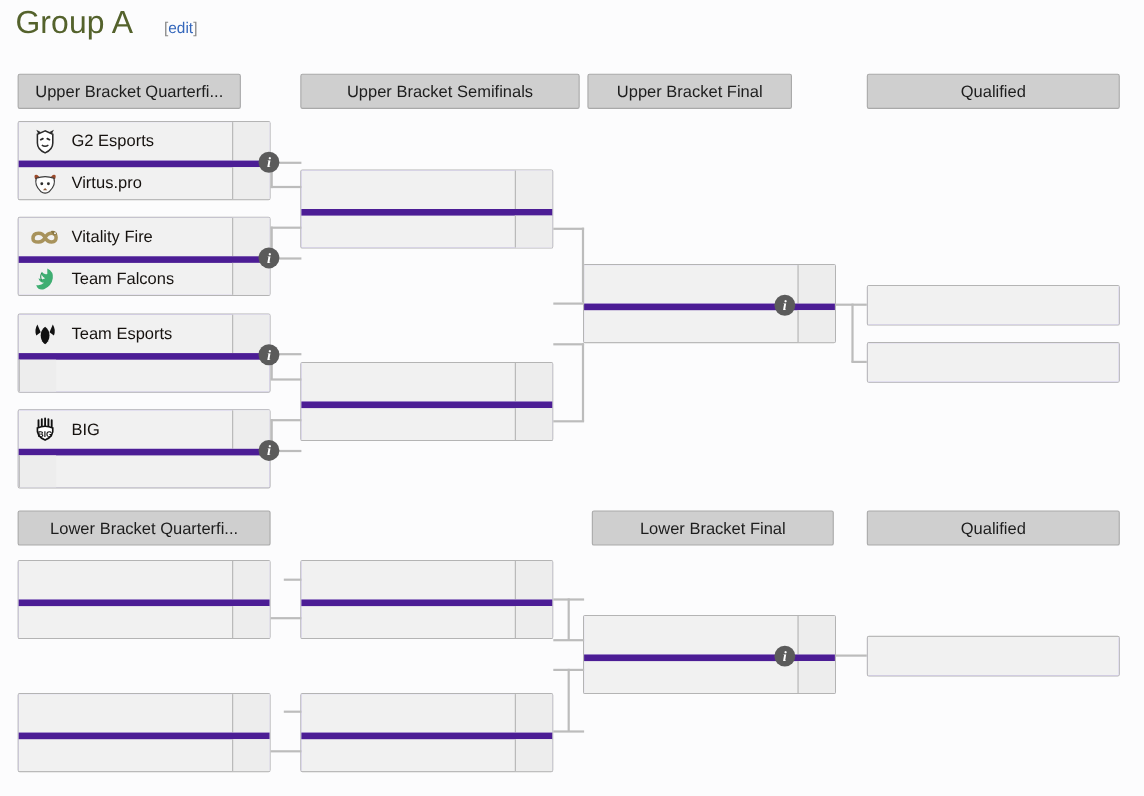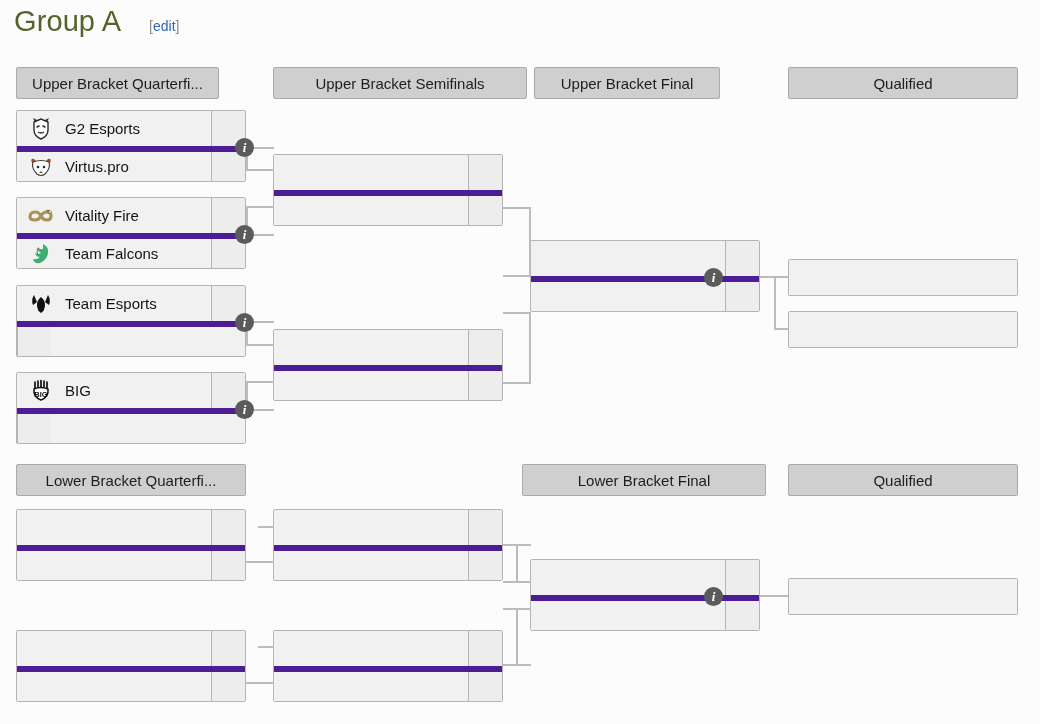--- a/index.html
+++ b/index.html
@@ -284,21 +284,21 @@
   </div>
   <div class="match" style="left:788px; top:311px; width:230px;">
     <div class="row">
       <div class="opp">
           <span class="tname"></span>
         </div>
     </div>
   </div>
 
   <div class="round-header" style="left:16px;  top:464px; width:230px;">Lower Bracket Quarterfi...</div>
-  <div class="round-header" style="left:522px; top:464px; width:244px;">Lower Bracket Final</div>
+  <div class="round-header" style="left:538px; top:464px; width:220px;">Lower Bracket Final</div>
   <div class="round-header" style="left:788px; top:464px; width:230px;">Qualified</div>
 
   <div class="lineh" style="left:246px; top:561px; width:28px;"></div>
 
   <div class="lineh" style="left:258px; top:526px; width:16px;"></div>
 
   <div class="lineh" style="left:246px; top:682px; width:28px;"></div>
 
   <div class="lineh" style="left:258px; top:646px; width:16px;"></div>
 

